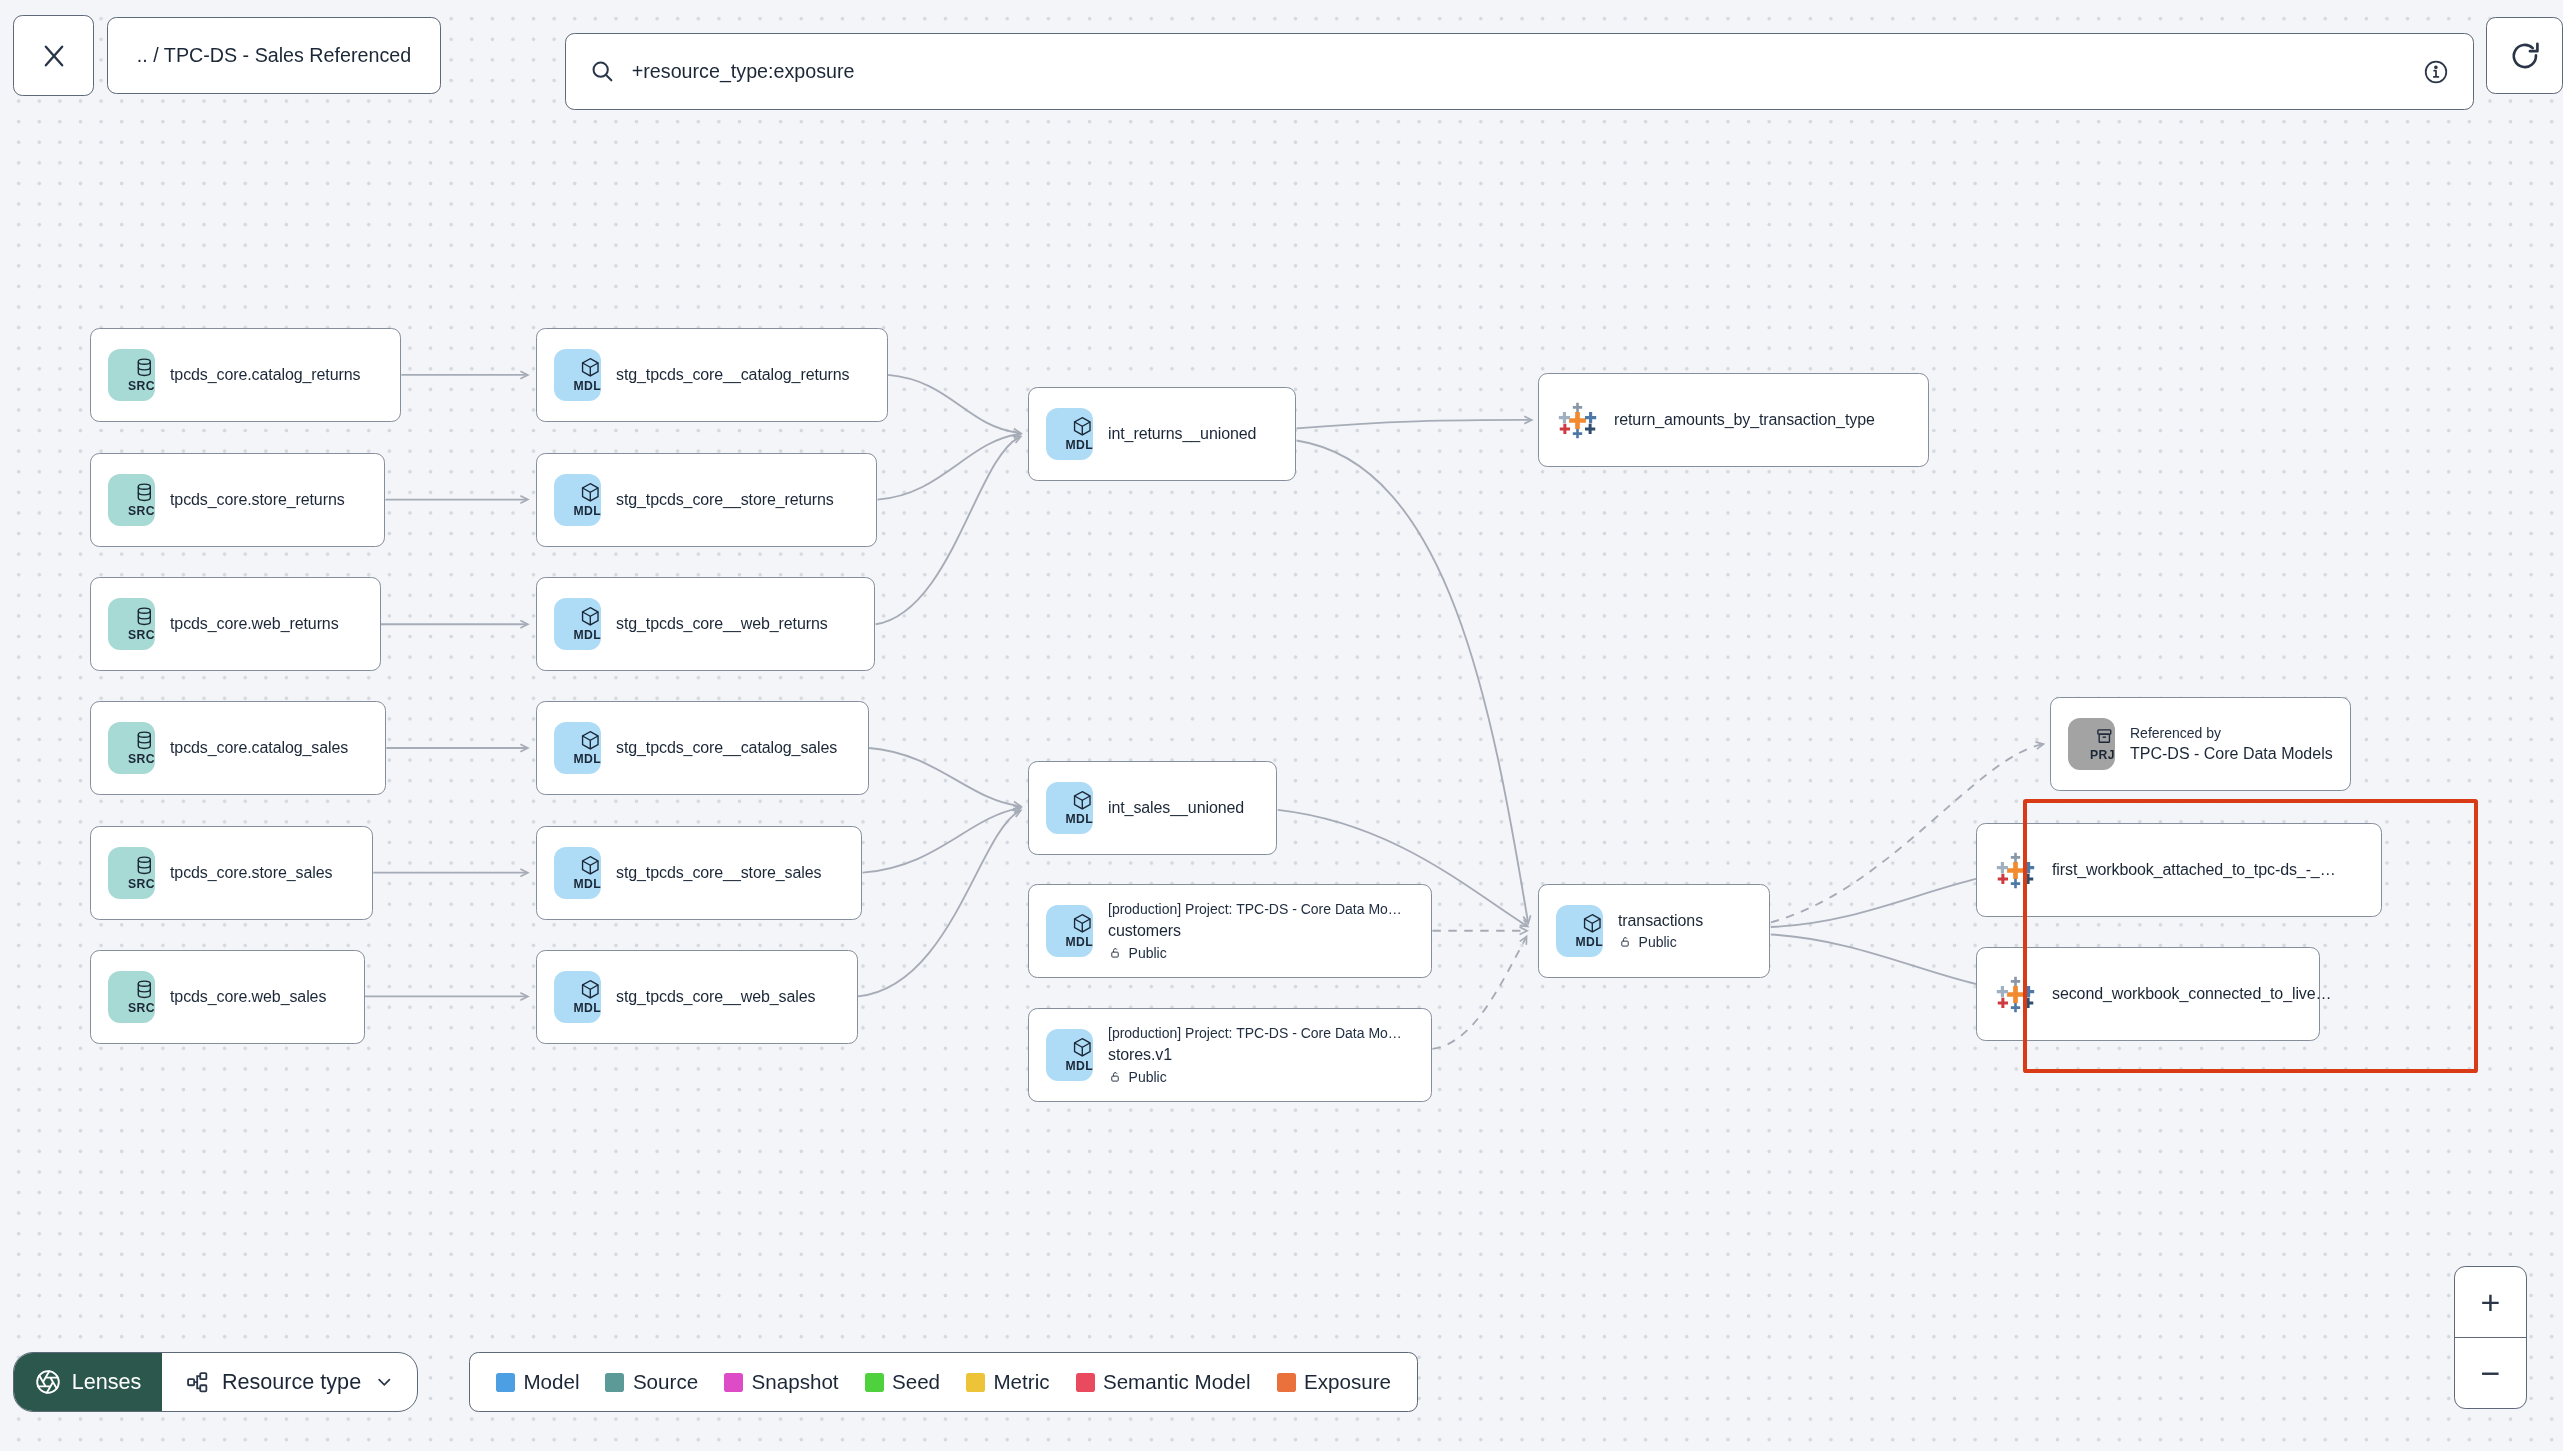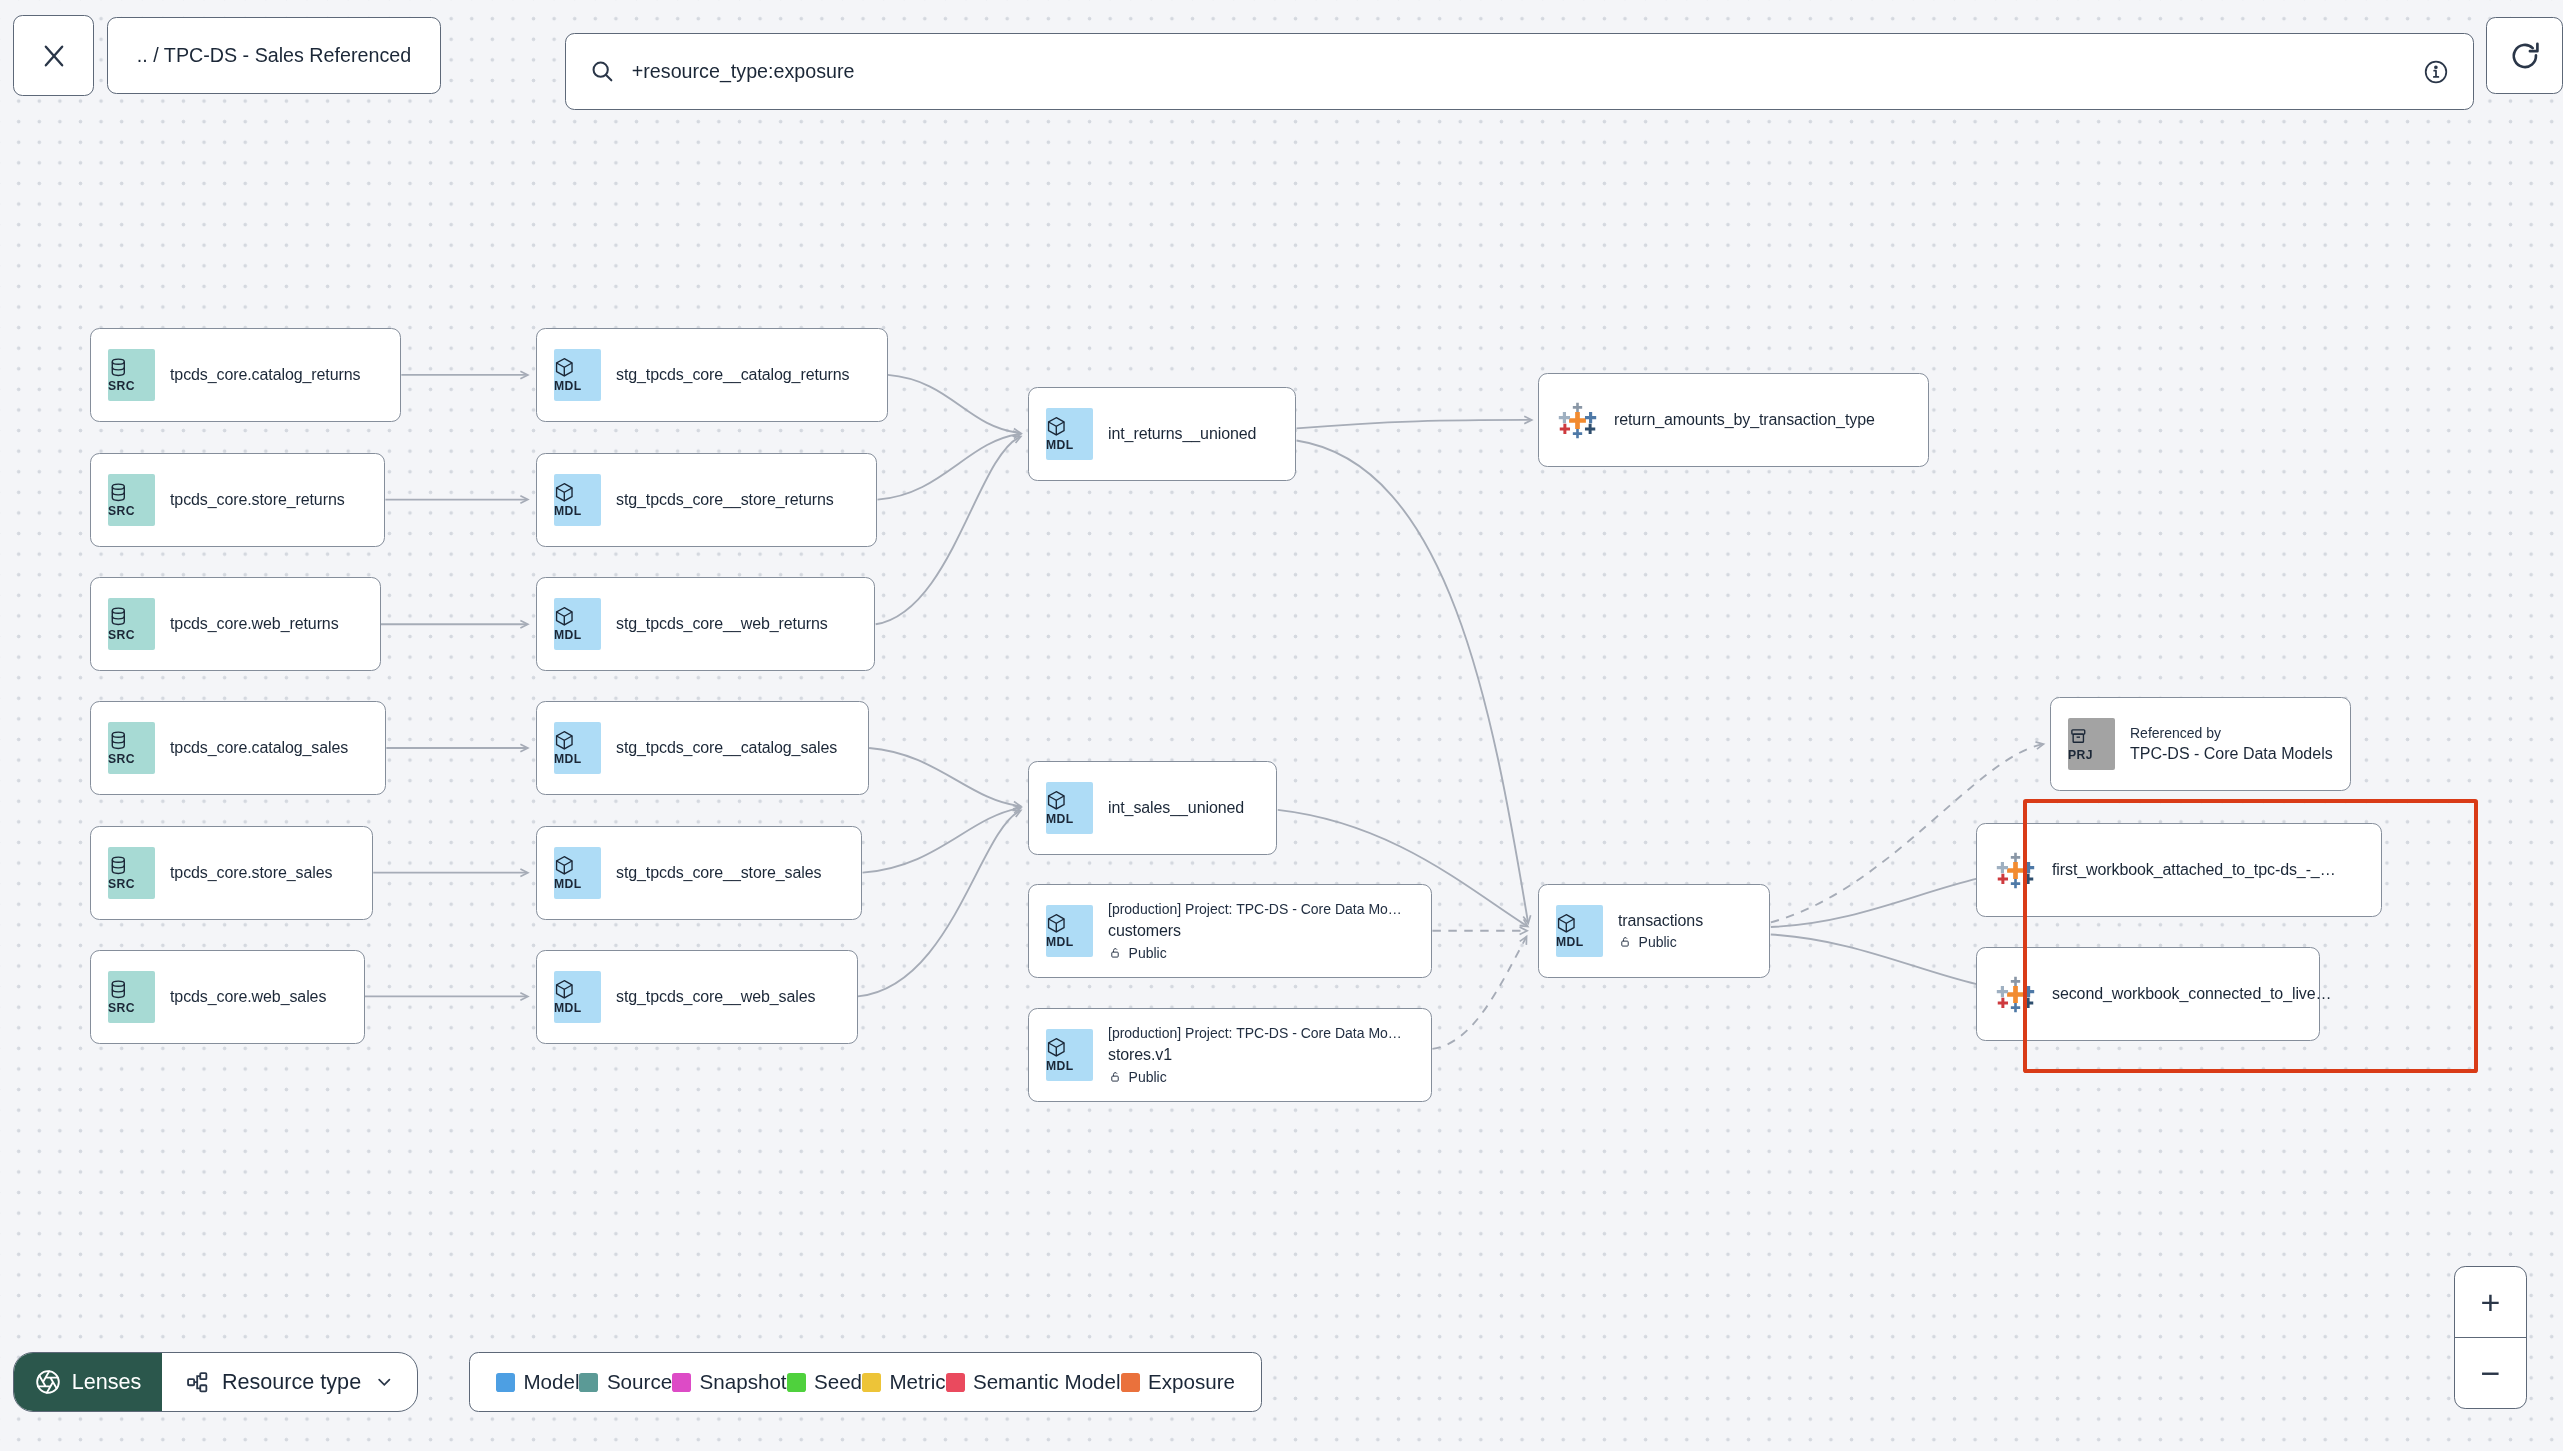--- a/index.html
+++ b/index.html
@@ -29,22 +29,22 @@
   .ico { stroke:#2A3648; fill:none; stroke-width:2; stroke-linecap:round; stroke-linejoin:round; }
   
   #edges { position:absolute; left:0; top:0; z-index:1; }
   .edge { fill:none; stroke:#A6ACB7; stroke-width:2px; }
   .edge.dashed { stroke-dasharray:9 8; }
   .node {
     position:absolute; z-index:2; background:#fff; border:1.4px solid #858E9B; border-radius:9.4px;
     height:94px; display:flex; align-items:center; gap:15px; padding:0 17px; cursor:pointer;
   }
   .tile {
-    width:47px; height:52px; border-radius:2px; flex:none;
-    display:flex; flex-direction:column; align-items:flex-start; justify-content:center;
+    width:47px; height:52px; border-radius:12px; flex:none;
+    display:flex; flex-direction:column; align-items:flex-end; justify-content:center;
   }
   .tile.src { background:#A7DAD4; }
   .tile.mdl { background:#AEDCF6; }
   .tile.prj { background:#a3a3a3; }
   .tile svg { width:20.6px; height:20.6px; stroke:#1B2737; fill:none; stroke-width:1.6; }
   .tile-label { font-size:12.2px; font-weight:600; letter-spacing:0.4px; color:#1B2737; margin-top:0.9px; }
   .node-title { font-size:16px; font-weight:500; white-space:nowrap; letter-spacing:-0.1px; color:#1B2737; }
   .node-col { display:flex; flex-direction:column; gap:4.7px; }
   .node-sub { font-size:14px; color:#222F42; white-space:nowrap; }
   .node-access { display:flex; align-items:center; gap:6.6px; font-size:14px; color:#222F42; }
@@ -61,21 +61,21 @@
     position:absolute; left:13px; top:1352px; height:60px; z-index:4;
     display:flex; border:1.9px solid #5D6878; border-radius:20px; overflow:hidden; background:#fff;
   }
   #lenses-btn {
     background:#2B574C; color:#fff; display:flex; align-items:center; gap:11.2px;
     padding:0 20.6px; font-size:21.6px; cursor:pointer;
   }
   #resource-btn { display:flex; align-items:center; gap:13px; padding:0 22.5px; font-size:21.6px; cursor:pointer; }
   #legend {
     position:absolute; left:469px; top:1352px; height:60px; z-index:4; background:#fff;
-    border:1.9px solid #5D6878; border-radius:9.4px; display:flex; align-items:center; 
+    border:1.9px solid #5D6878; border-radius:9.4px; display:flex; align-items:center; gap:26px;
     padding:0 26px; font-size:20.6px;
   }
   .leg-item { display:flex; align-items:center; gap:8.4px; white-space:nowrap; }
   .leg-swatch { width:19px; height:19px; border-radius:2.8px; flex:none; }
   #zoom-ctl {
     position:absolute; left:2454px; top:1266px; width:73px; height:143px; z-index:4;
     background:#fff; border:1.9px solid #5D6878; border-radius:11.2px;
     display:flex; flex-direction:column; overflow:hidden;
   }
   .zoom-btn { flex:1; display:flex; align-items:center; justify-content:center; font-size:34px; color:#2A3648; cursor:pointer; }

